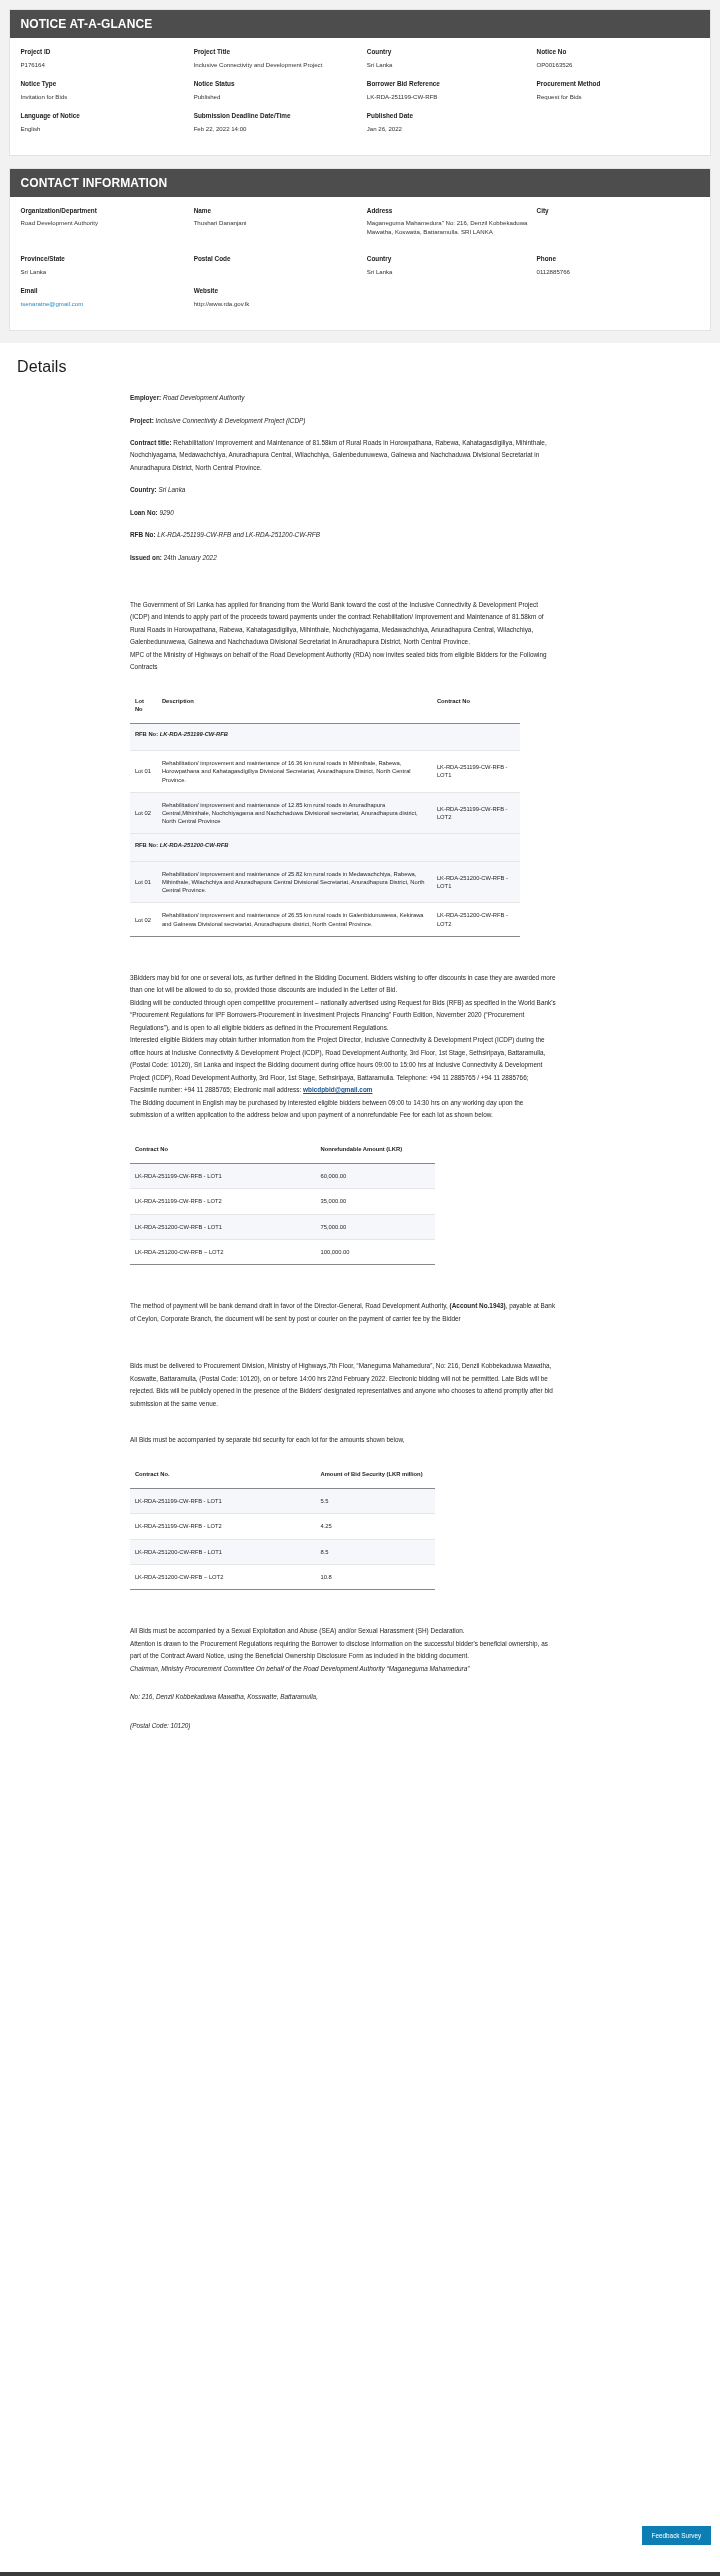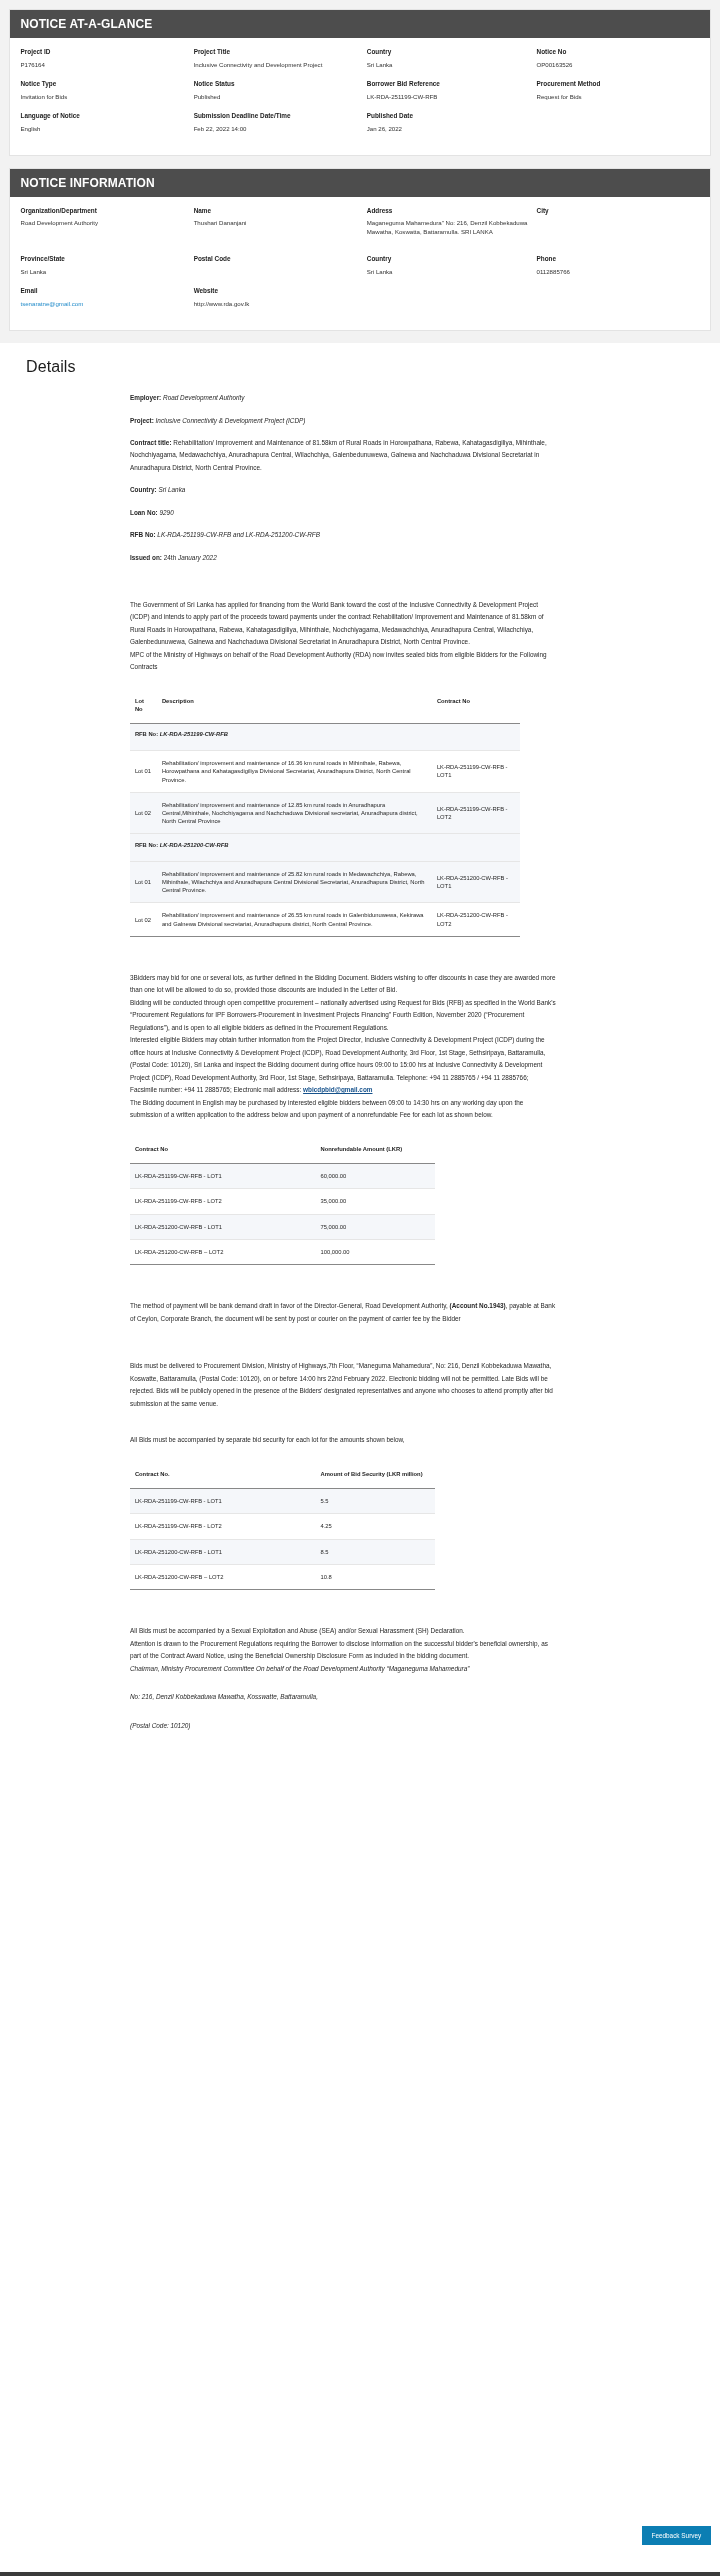--- a/index.html
+++ b/index.html
@@ -62,21 +62,21 @@
 
   
   .details-region {
     background:#ffffff;
     padding: 14.6px 0 0 0;
   }
   .details-title {
     font-size: 16px;
     font-weight: normal;
     color: #1c1c1c;
-    padding-left: 26px;
+    padding-left: 17px;
     margin-bottom: 16px;
     letter-spacing: 0.1px;
   }
   .body-wrap { padding-left: 130px; padding-right: 22px; }
   .body-narrow { max-width: 426px; }
 
   p.meta {
     font-size: 6.4px;
     line-height: 12.2px;
     color: #262626;
@@ -236,21 +236,21 @@
           <div class="fld-label">Published Date</div>
           <div class="fld-value">Jan 26, 2022</div>
         </div>
         <div class="g-col c4"></div>
       </div>
 
     </div>
   </div>
 
   <div class="card">
-    <div class="card-header">NOTICE INFORMATION</div>
+    <div class="card-header">CONTACT INFORMATION</div>
     <div class="card-body">
 
       <div class="grid-row">
         <div class="g-col c1">
           <div class="fld-label">Organization/Department</div>
           <div class="fld-value tall">Road Development Authority</div>
         </div>
         <div class="g-col c2">
           <div class="fld-label">Name</div>
           <div class="fld-value tall">Thushari Dananjani</div>

